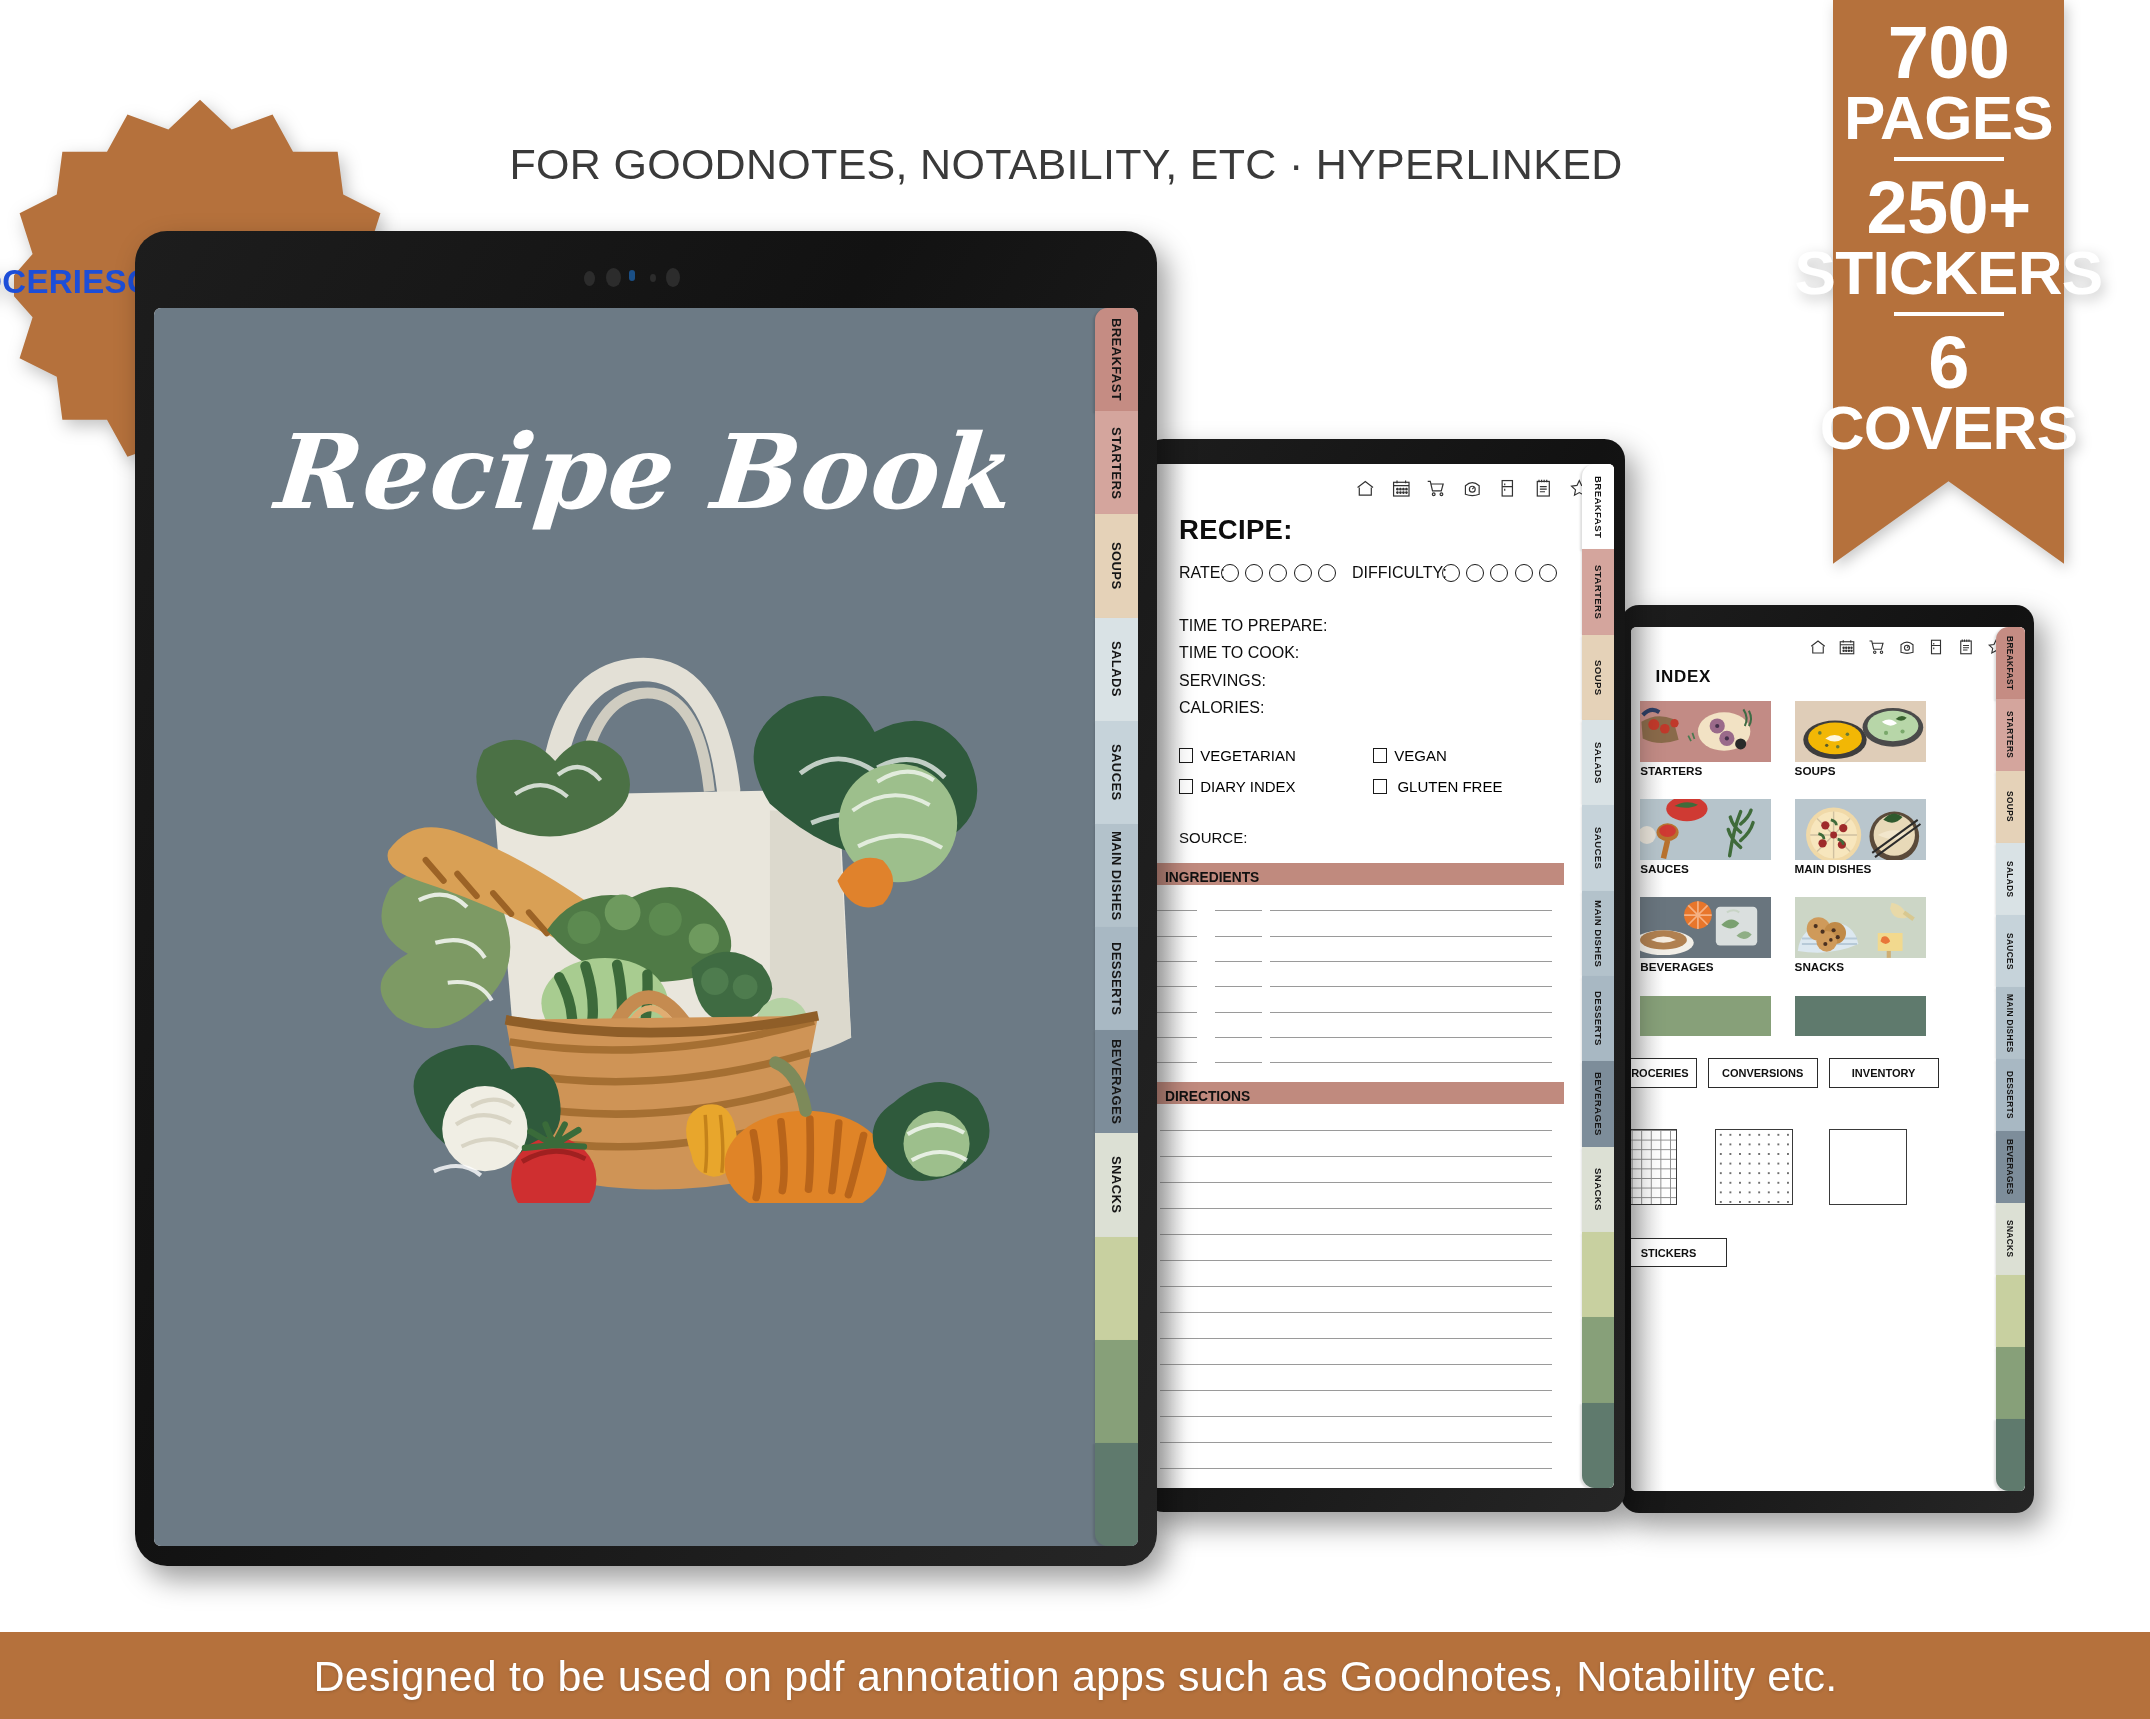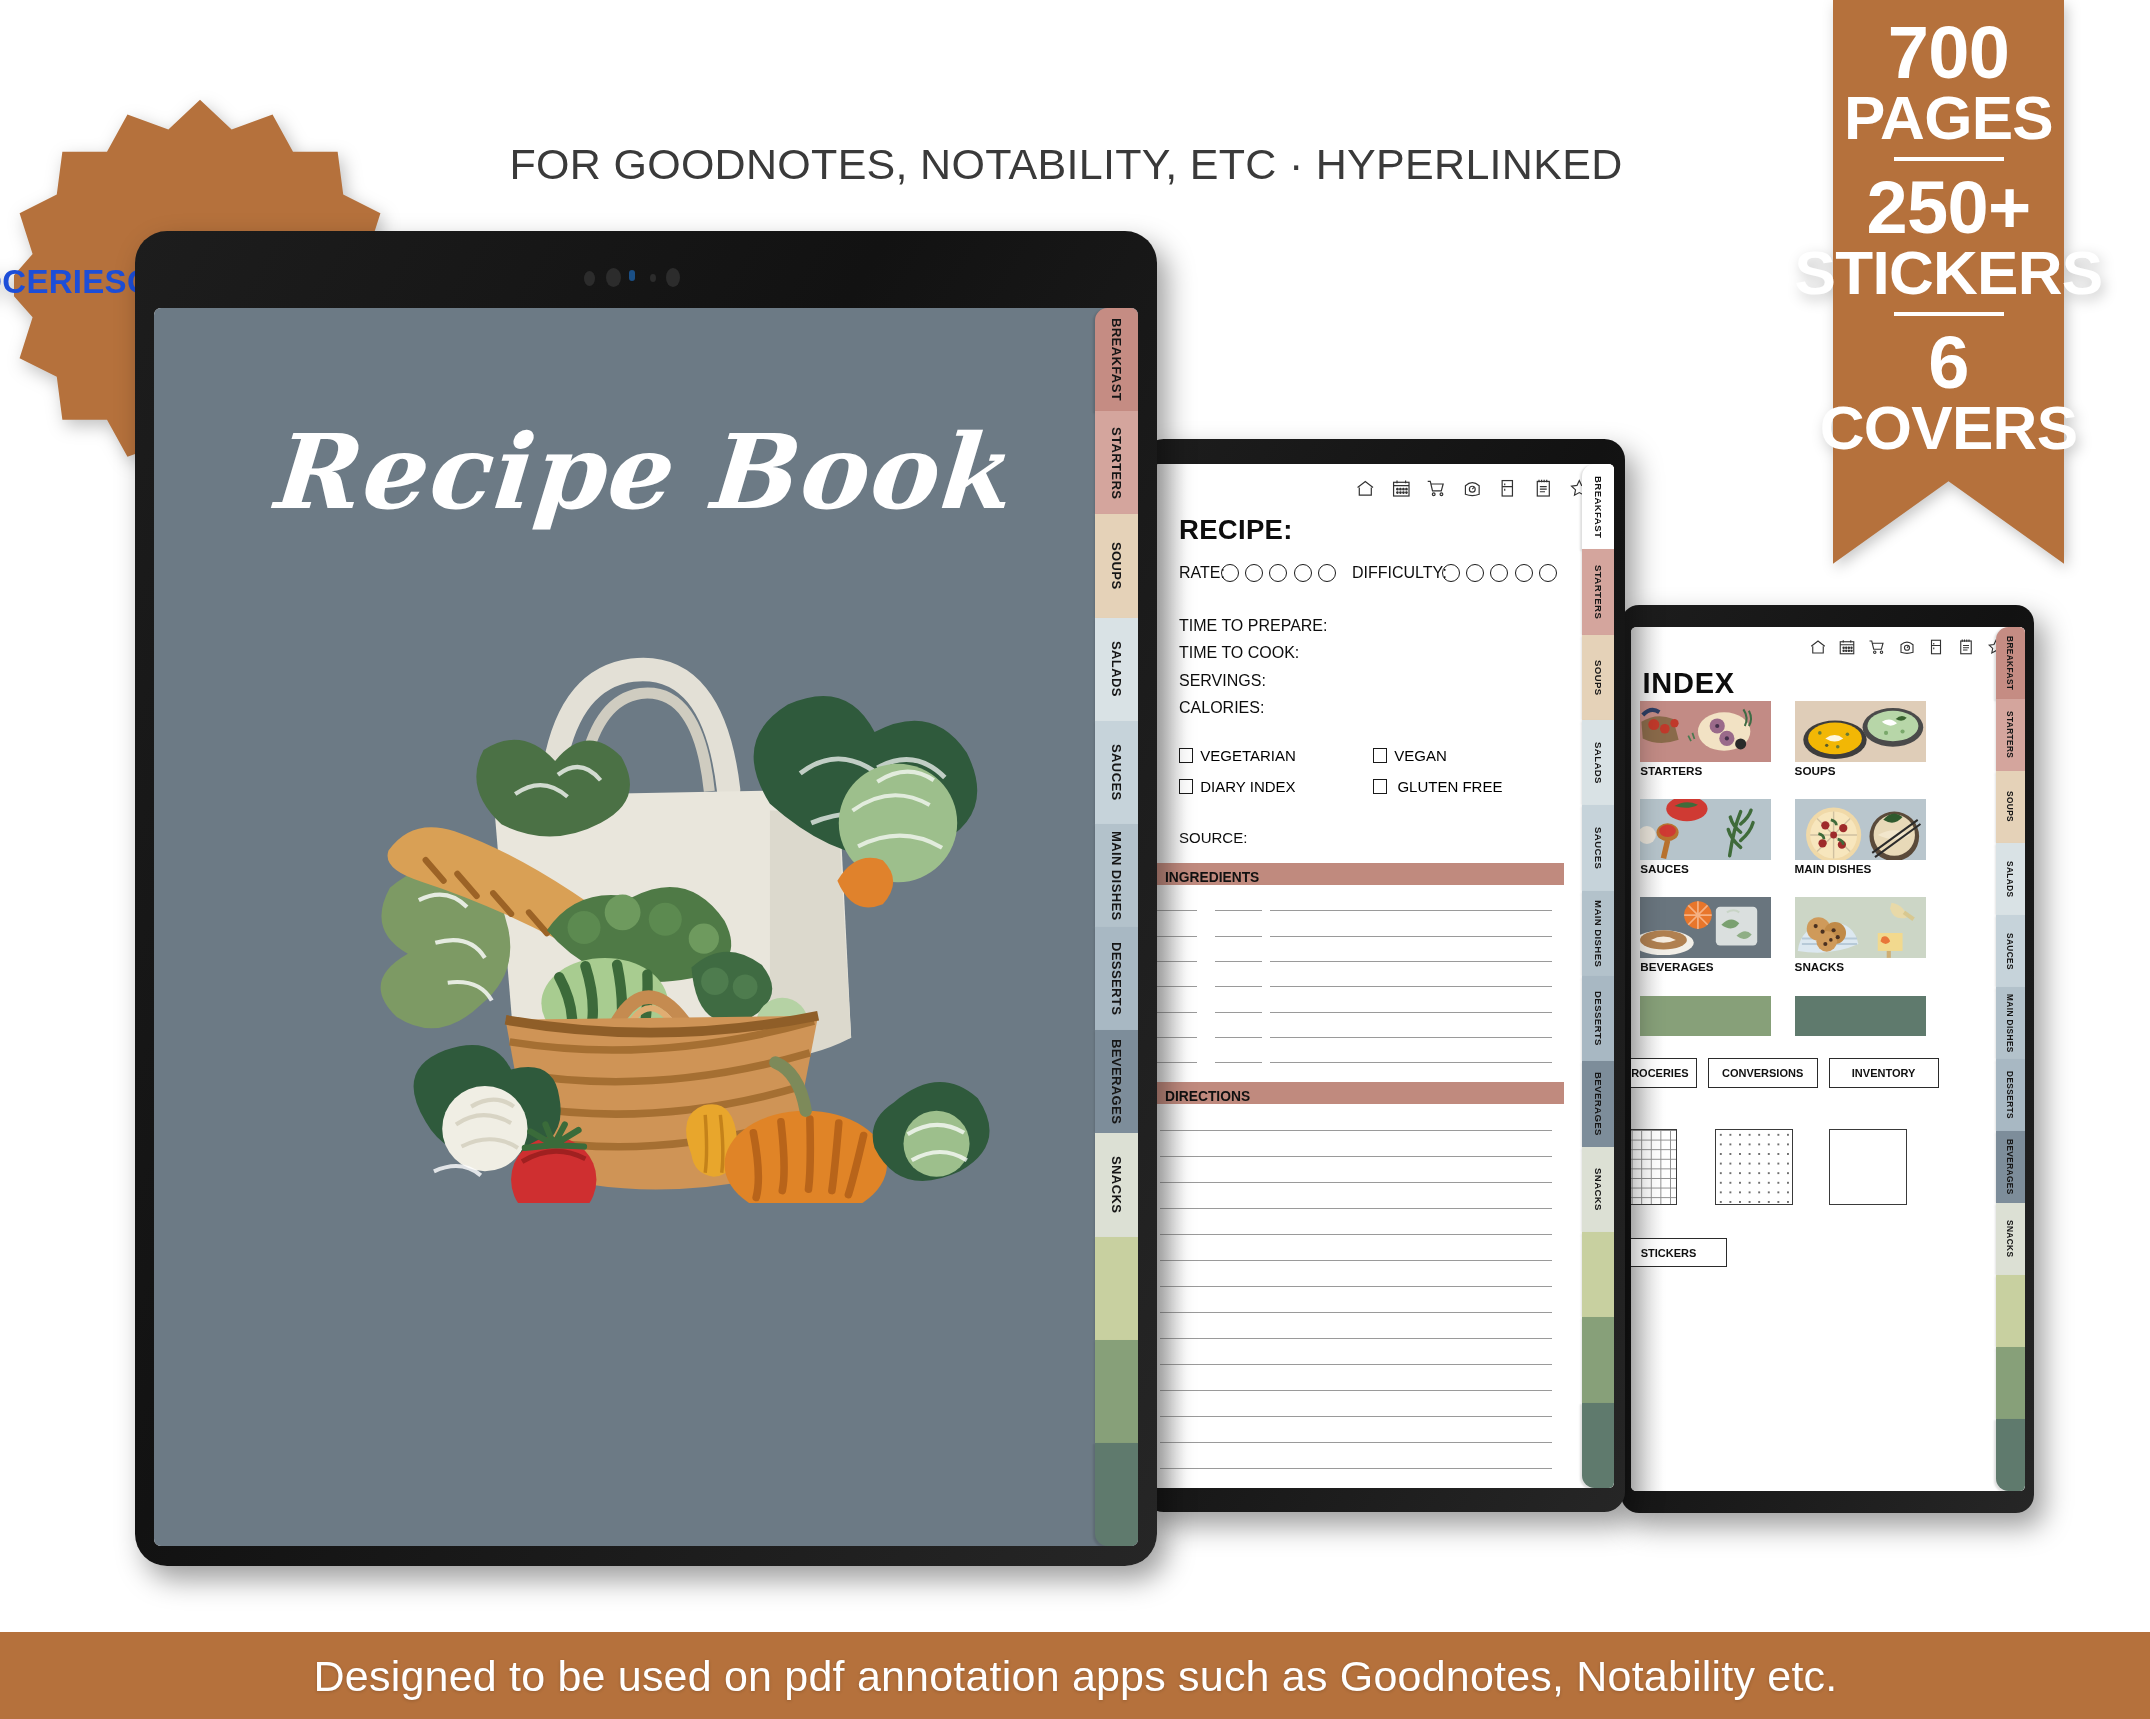--- a/index.html
+++ b/index.html
@@ -214,21 +214,21 @@
           </svg>
         <svg width="18" height="18" viewBox="0 0 24 24" fill="none" stroke="#333" stroke-width="1.5">
             <rect x="5" y="4" width="14" height="17"></rect>
             <path d="M7 2v3M10 2v3M13 2v3M16 2v3M8 10h8M8 13h8M8 16h6"></path>
           </svg>
         <svg width="18" height="18" viewBox="0 0 24 24" fill="none" stroke="#333" stroke-width="1.5">
             <path d="M12 3 l2.7 5.7 6.3.8 -4.6 4.3 1.2 6.2 -5.6 -3 -5.6 3 1.2 -6.2 -4.6 -4.3 6.3 -.8 Z"></path>
           </svg>
       </div>
 
-      <div class="pg-h1" id="idx-heading" style="left:12px; top:40px; font-size:29px; letter-spacing:0.7px;">INDEX</div>
+      <div class="pg-h1" id="idx-heading" style="left:25px; top:40px; font-size:17px; letter-spacing:0.7px;">INDEX</div>
 
       <div class="idx-card" style="left:9.6px; top:74px; width:131px; height:77px;">
         <div class="idx-thumb" style="height:61px; background:#c28b85;">
           <svg viewBox="0 0 190 88" width="131" height="61">
             <rect width="190" height="88" fill="#c28b85"></rect>
             <path d="M2 30 q22 -14 46 -4 l8 30 q-28 10 -52 -2 Z" fill="#8a6a4a"></path>
             <circle cx="20" cy="34" r="8" fill="#c0392b"></circle>
               <circle cx="36" cy="40" r="7" fill="#c0392b"></circle>
               <circle cx="50" cy="32" r="6" fill="#c0392b"></circle>
             <path d="M4 20 q12 -12 24 -4" stroke="#2e3e63" stroke-width="6" fill="none"></path>

